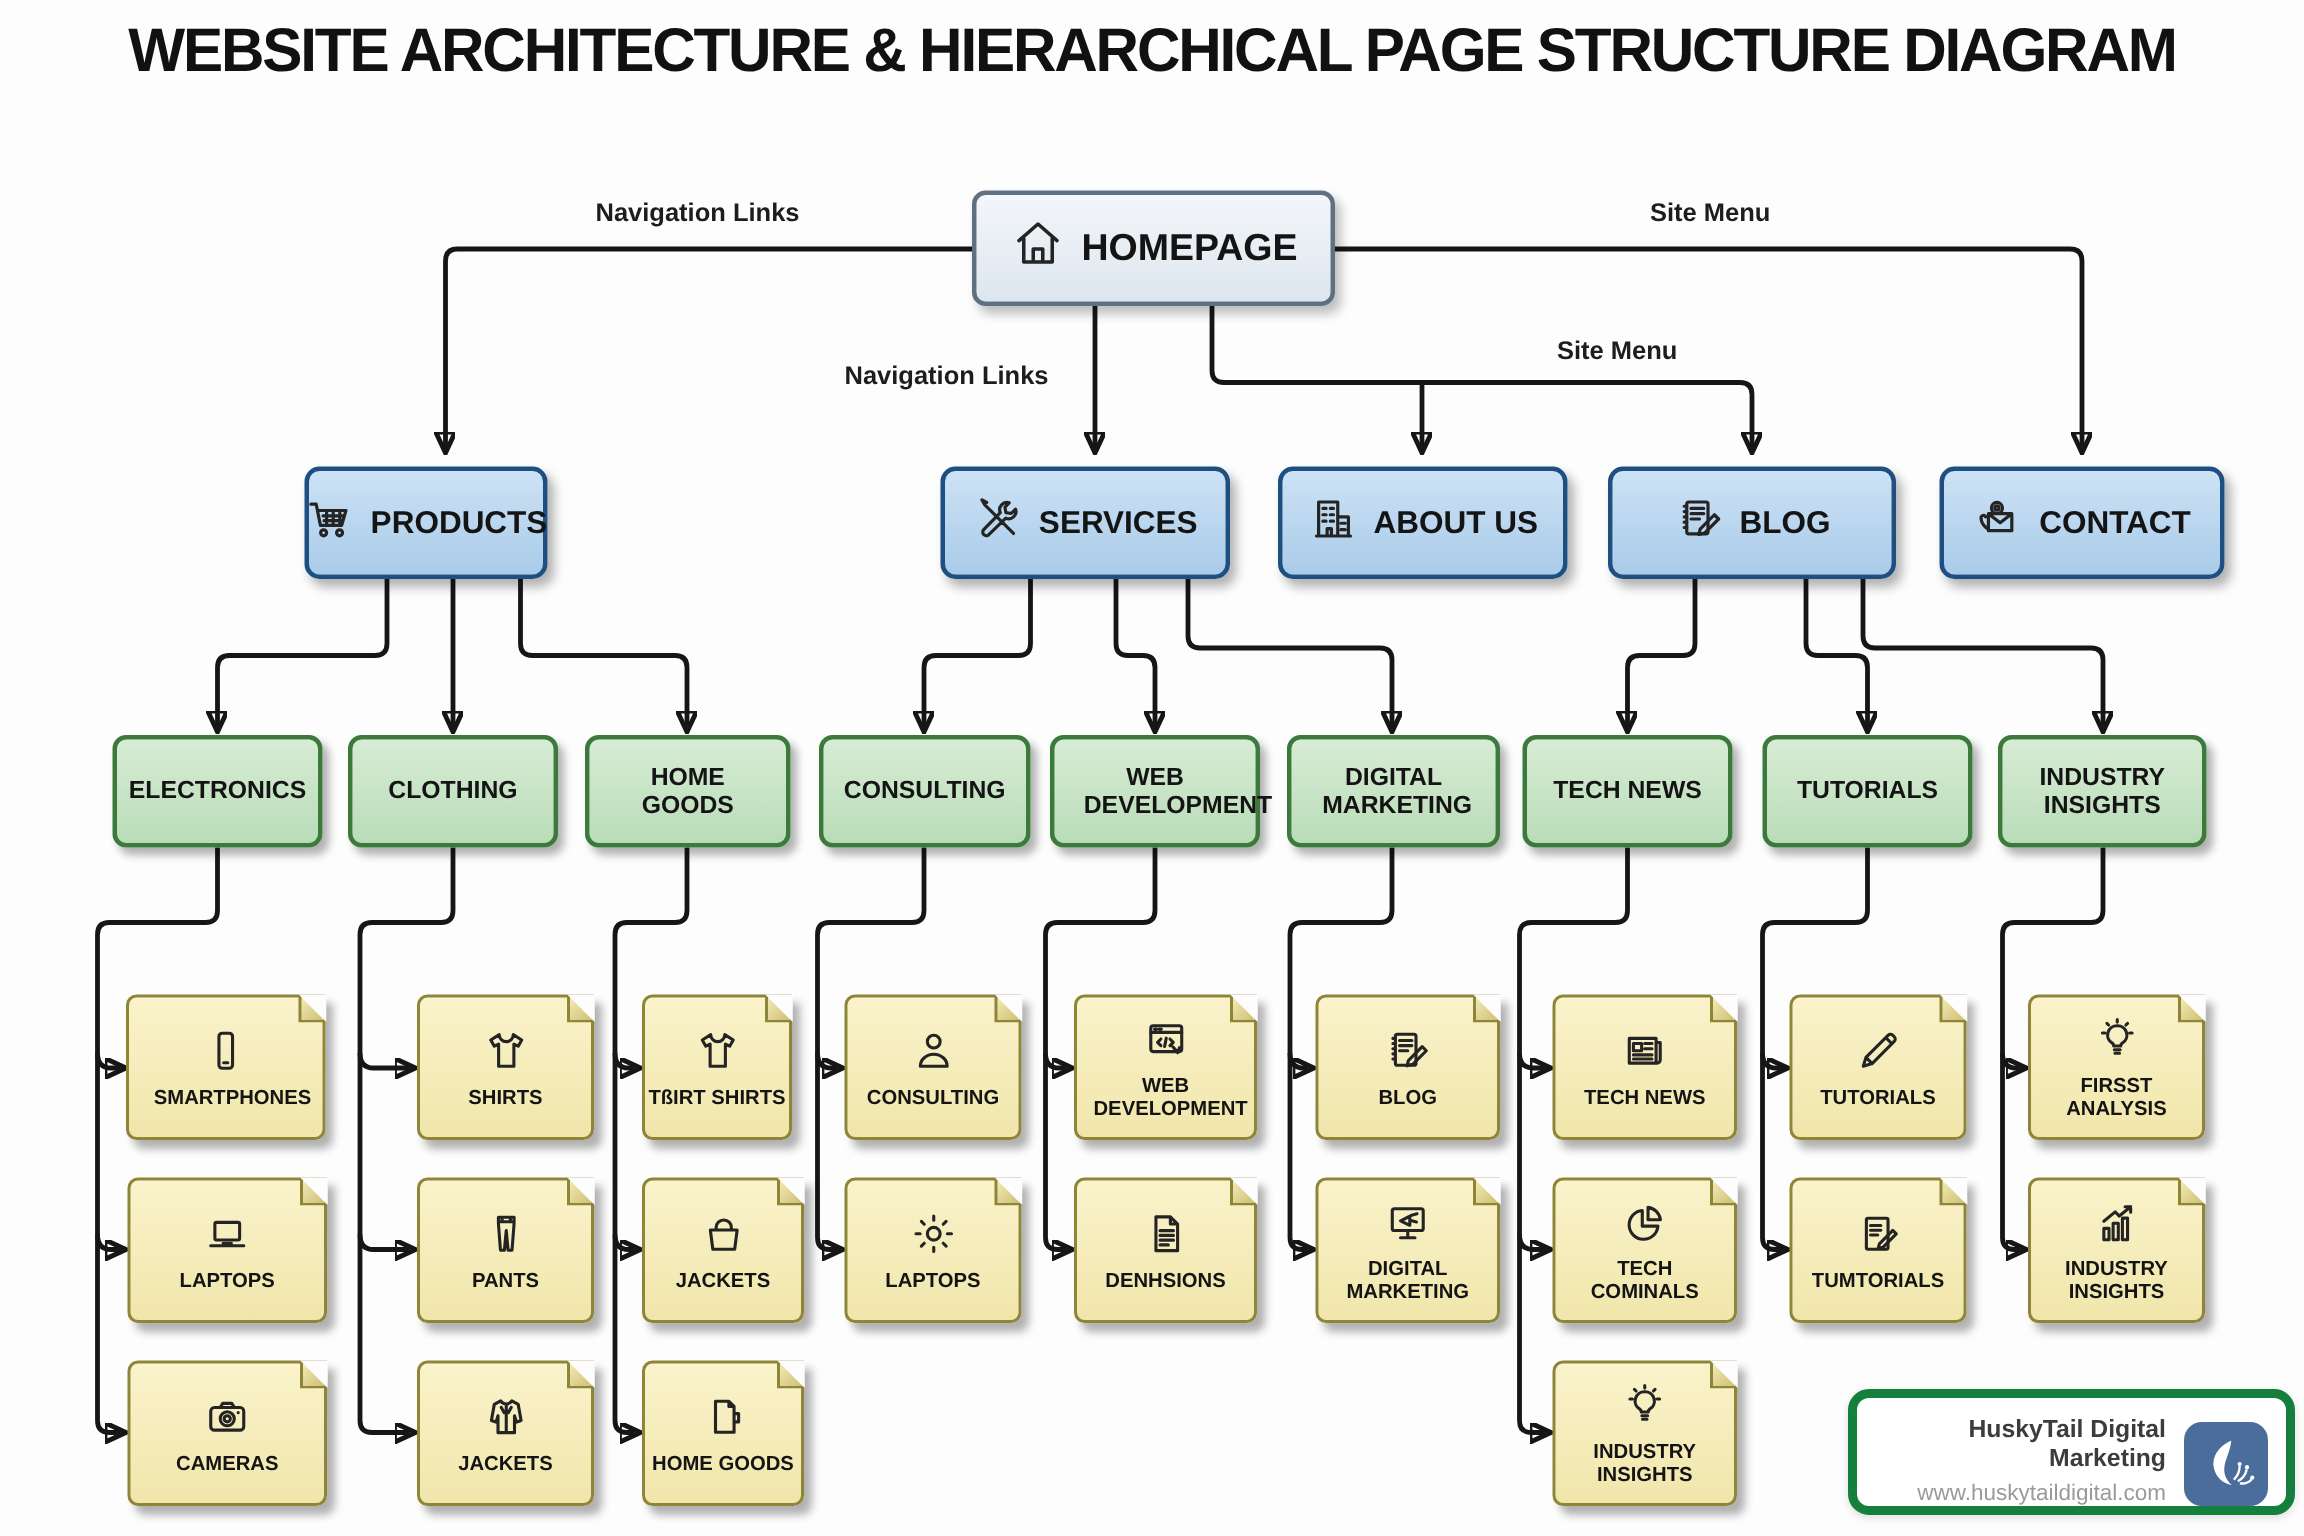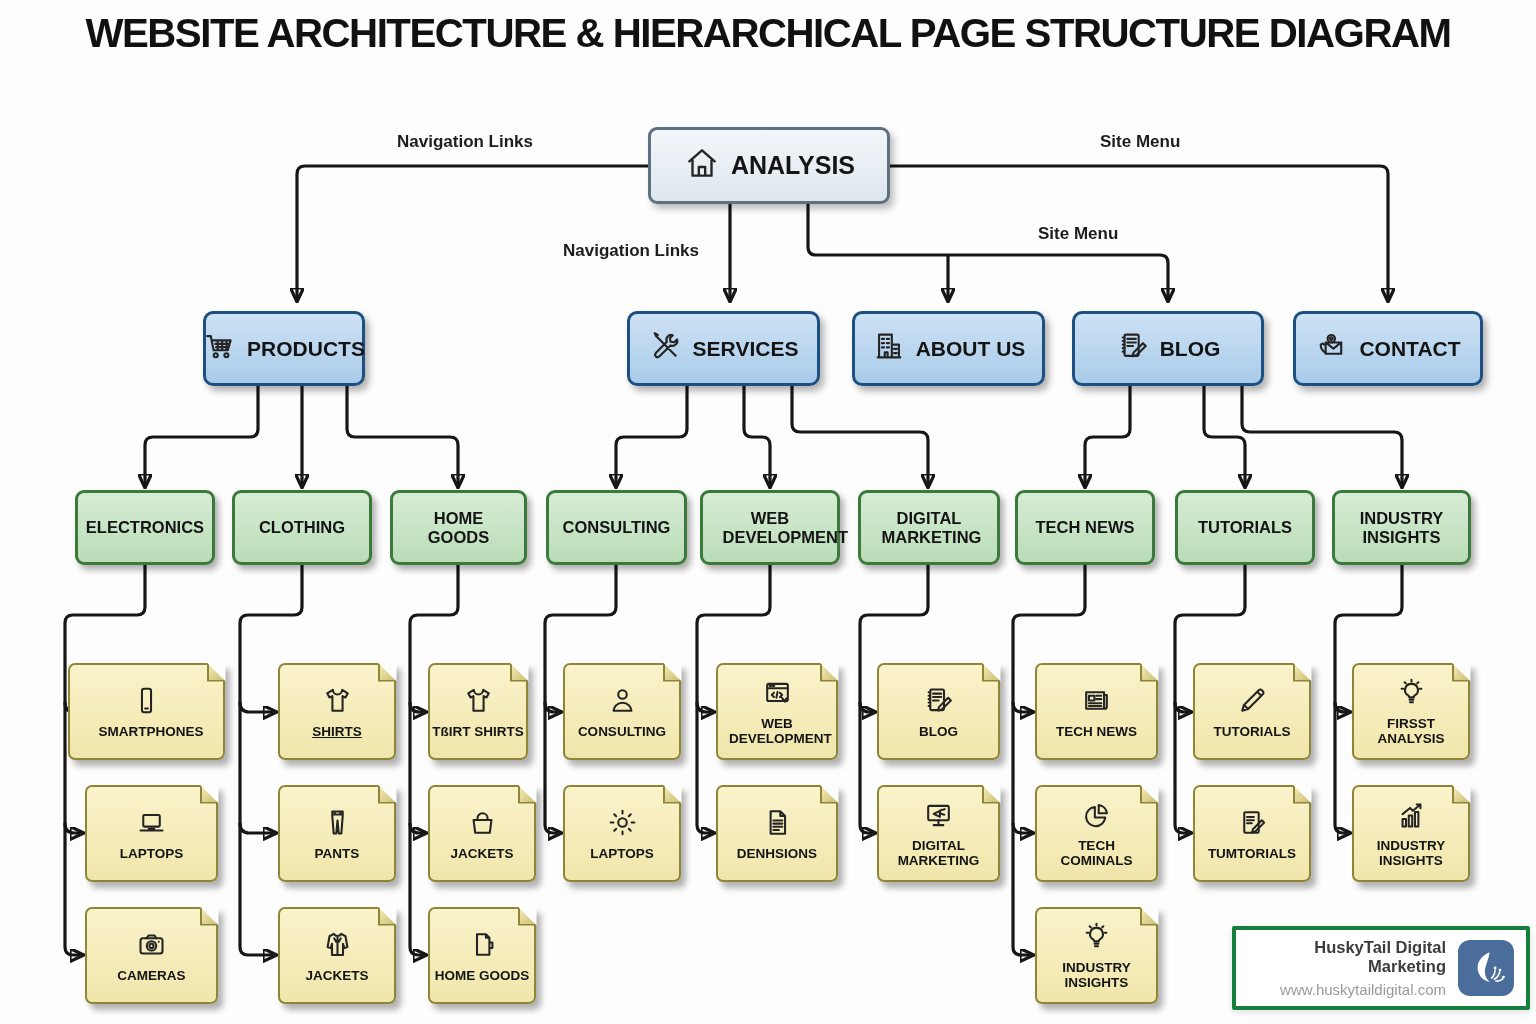--- a/index.html
+++ b/index.html
@@ -32,22 +32,22 @@
   .leaf .flap{position:absolute;top:-2.5px;right:-2.5px;width:19px;height:19px;
               background:linear-gradient(135deg,#f3eab5,#cdbf74);border:2px solid #8e8537;
               box-sizing:border-box;clip-path:polygon(0 0,0 100%,100% 100%);}
 
   .ic{stroke:#242424;fill:none;stroke-width:1.5;stroke-linecap:round;stroke-linejoin:round;}
   .l1 .ic{width:38px;height:38px;}
   .l2 .ic{width:34px;height:34px;}
   .leaf .ic{width:33px;height:33px;flex:0 0 auto;}
 
   .foot{position:absolute;left:1232px;top:926px;width:298px;height:84px;background:#fff;
-        border:4px solid #15803d;border-radius:2px;box-shadow:0 2px 6px rgba(0,0,0,.12);
-        display:flex;align-items:center;justify-content:flex-end;gap:12px;padding:0 12px;box-sizing:border-box;}
+        border:6px solid #15803d;border-radius:14px;box-shadow:0 2px 6px rgba(0,0,0,.12);
+        display:flex;align-items:flex-end;justify-content:flex-end;gap:12px;padding:0 12px;box-sizing:border-box;}
   .foot .txt{text-align:right;}
   .brand{font-size:16.5px;font-weight:bold;color:#3c3c3c;}
   .url{font-size:15px;color:#9a9a9a;margin-top:5px;}
   .logo{width:56px;height:56px;border-radius:12px;background:#4a6d9b;display:flex;align-items:center;justify-content:center;flex:0 0 auto;}
   .logo svg{width:42px;height:42px;}
 </style>
 </head>
 <body>
 
 <svg style="position:absolute;width:0;height:0" aria-hidden="true">
@@ -219,21 +219,21 @@
 
   <div class="elabel" style="left:397px;top:132px;">Navigation Links</div>
   <div class="elabel" style="left:1100px;top:132px;">Site Menu</div>
   <div class="elabel" style="left:563px;top:241px;">Navigation Links</div>
   <div class="elabel" style="left:1038px;top:224px;">Site Menu</div>
 
   <div class="node l1" style="left:648px;top:127px;width:242px;">
     <span><svg class="ic">
           <use href="#i-home"></use>
         </svg></span>
-    <span class="nlabel">ANALYSIS</span>
+    <span class="nlabel">HOMEPAGE</span>
   </div>
 
   <div class="node l2" style="left:203px;top:311px;width:162px;">
     <span><svg class="ic">
           <use href="#i-cart"></use>
         </svg></span>
     <span class="nlabel">PRODUCTS</span>
   </div>
   <div class="node l2" style="left:627px;top:311px;width:193px;">
     <span><svg class="ic">
@@ -281,21 +281,21 @@
   <div class="node l3" style="left:1015px;top:490px;width:140px;">
     <span class="nlabel">TECH NEWS</span>
   </div>
   <div class="node l3" style="left:1175px;top:490px;width:140px;">
     <span class="nlabel">TUTORIALS</span>
   </div>
   <div class="node l3" style="left:1332px;top:490px;width:139px;">
     <span class="nlabel narrow">INDUSTRY INSIGHTS</span>
   </div>
 
-  <div class="leaf" style="left:68px;top:663px;width:157px;">
+  <div class="leaf" style="left:84px;top:663px;width:133px;">
     <span class="cut"></span>
       <span class="flap"></span>
     <span><svg class="ic">
           <use href="#i-phone"></use>
         </svg></span>
     <span class="nlabel">SMARTPHONES</span>
   </div>
   <div class="leaf" style="left:85px;top:785px;width:133px;">
     <span class="cut"></span>
       <span class="flap"></span>
@@ -306,21 +306,21 @@
   </div>
   <div class="leaf" style="left:85px;top:907px;width:133px;">
     <span class="cut"></span>
       <span class="flap"></span>
     <span><svg class="ic">
           <use href="#i-camera"></use>
         </svg></span>
     <span class="nlabel">CAMERAS</span>
   </div>
 
-  <div class="leaf" style="left:278px;top:663px;width:118px;text-decoration:underline;">
+  <div class="leaf" style="left:278px;top:663px;width:118px;">
     <span class="cut"></span>
       <span class="flap"></span>
     <span><svg class="ic">
           <use href="#i-tshirt"></use>
         </svg></span>
     <span class="nlabel">SHIRTS</span>
   </div>
   <div class="leaf" style="left:278px;top:785px;width:118px;">
     <span class="cut"></span>
       <span class="flap"></span>

